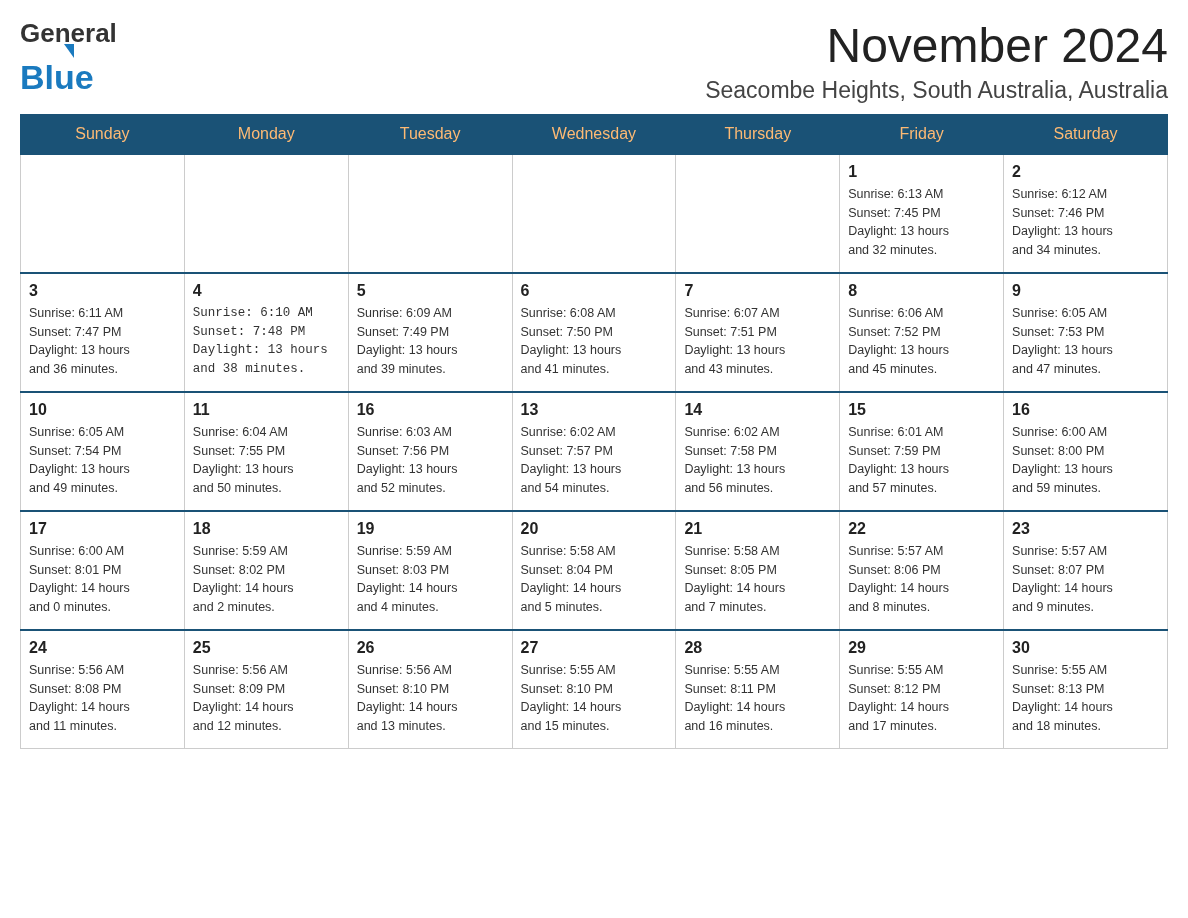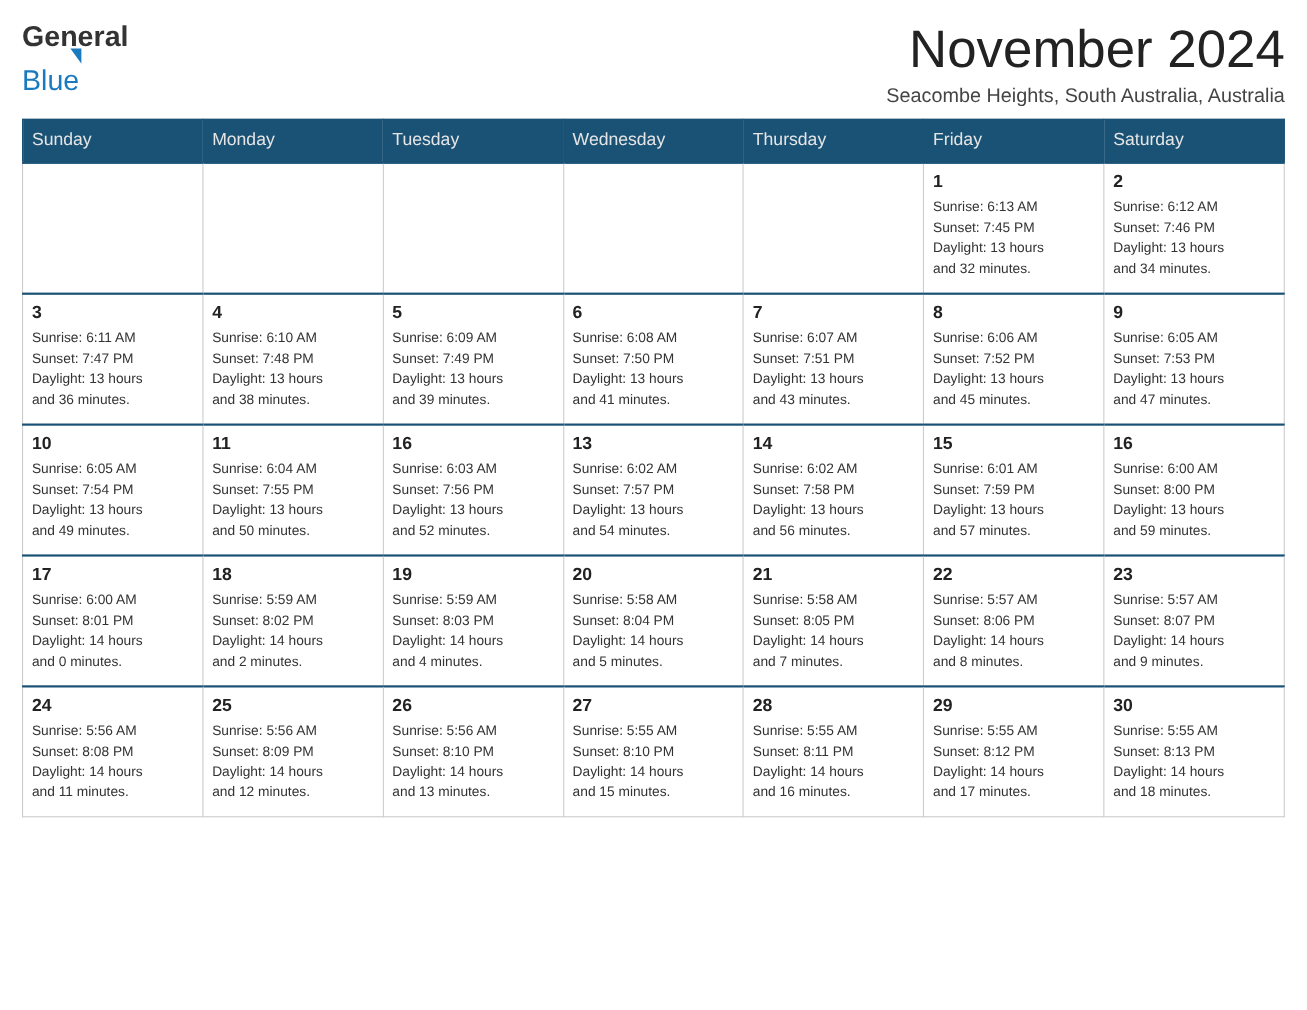--- a/index.html
+++ b/index.html
@@ -21,22 +21,22 @@
       flex-direction: column;
       align-items: flex-start;
     }
     .logo-general {
       font-size: 26px;
       font-weight: bold;
       color: #333;
       line-height: 1;
     }
     .logo-blue {
-      font-size: 26px;
-      font-weight: normal;
+      font-size: 34px;
+      font-weight: bold;
       color: #1a7abf;
       line-height: 1;
     }
     .logo-arrow {
       display: inline-block;
       width: 0;
       height: 0;
       border-left: 10px solid transparent;
       border-top: 14px solid #1a7abf;
       margin-left: 2px;
@@ -47,36 +47,36 @@
     .title-block {
       text-align: right;
     }
     .month-title {
       font-size: 48px;
       color: #222;
       font-weight: normal;
       line-height: 1.1;
     }
     .location {
-      font-size: 18px;
+      font-size: 23px;
       color: #444;
       margin-top: 4px;
     }
     .calendar {
       width: 100%;
       border-collapse: collapse;
       margin-top: 10px;
     }
     .calendar th {
       background-color: #1a5276;
-      color: #e5e5e5;
+      color: #fdba74;
       padding: 10px 8px;
       font-size: 16px;
       font-weight: normal;
-      text-align: left;
+      text-align: center;
       border: 1px solid #1a5276;
     }
     .calendar td {
       vertical-align: top;
       padding: 8px 8px 12px 8px;
       border: 1px solid #ccc;
       width: 14.28%;
       background: #fff;
       font-size: 13px;
       color: #333;
@@ -159,21 +159,21 @@
       <tr class="week-row">
         <td>
           <span class="day-number">3</span>
           <div class="day-info" style="white-space: pre-line;">Sunrise: 6:11 AM
 Sunset: 7:47 PM
 Daylight: 13 hours
 and 36 minutes.</div>
         </td>
         <td>
           <span class="day-number">4</span>
-          <div class="day-info" style="white-space: pre-line;">Sunrise: 6:10 AM
+          <div class="day-info" style="white-space: pre-line; font-family: Liberation Mono, monospace;">Sunrise: 6:10 AM
 Sunset: 7:48 PM
 Daylight: 13 hours
 and 38 minutes.</div>
         </td>
         <td>
           <span class="day-number">5</span>
           <div class="day-info" style="white-space: pre-line;">Sunrise: 6:09 AM
 Sunset: 7:49 PM
 Daylight: 13 hours
 and 39 minutes.</div>

